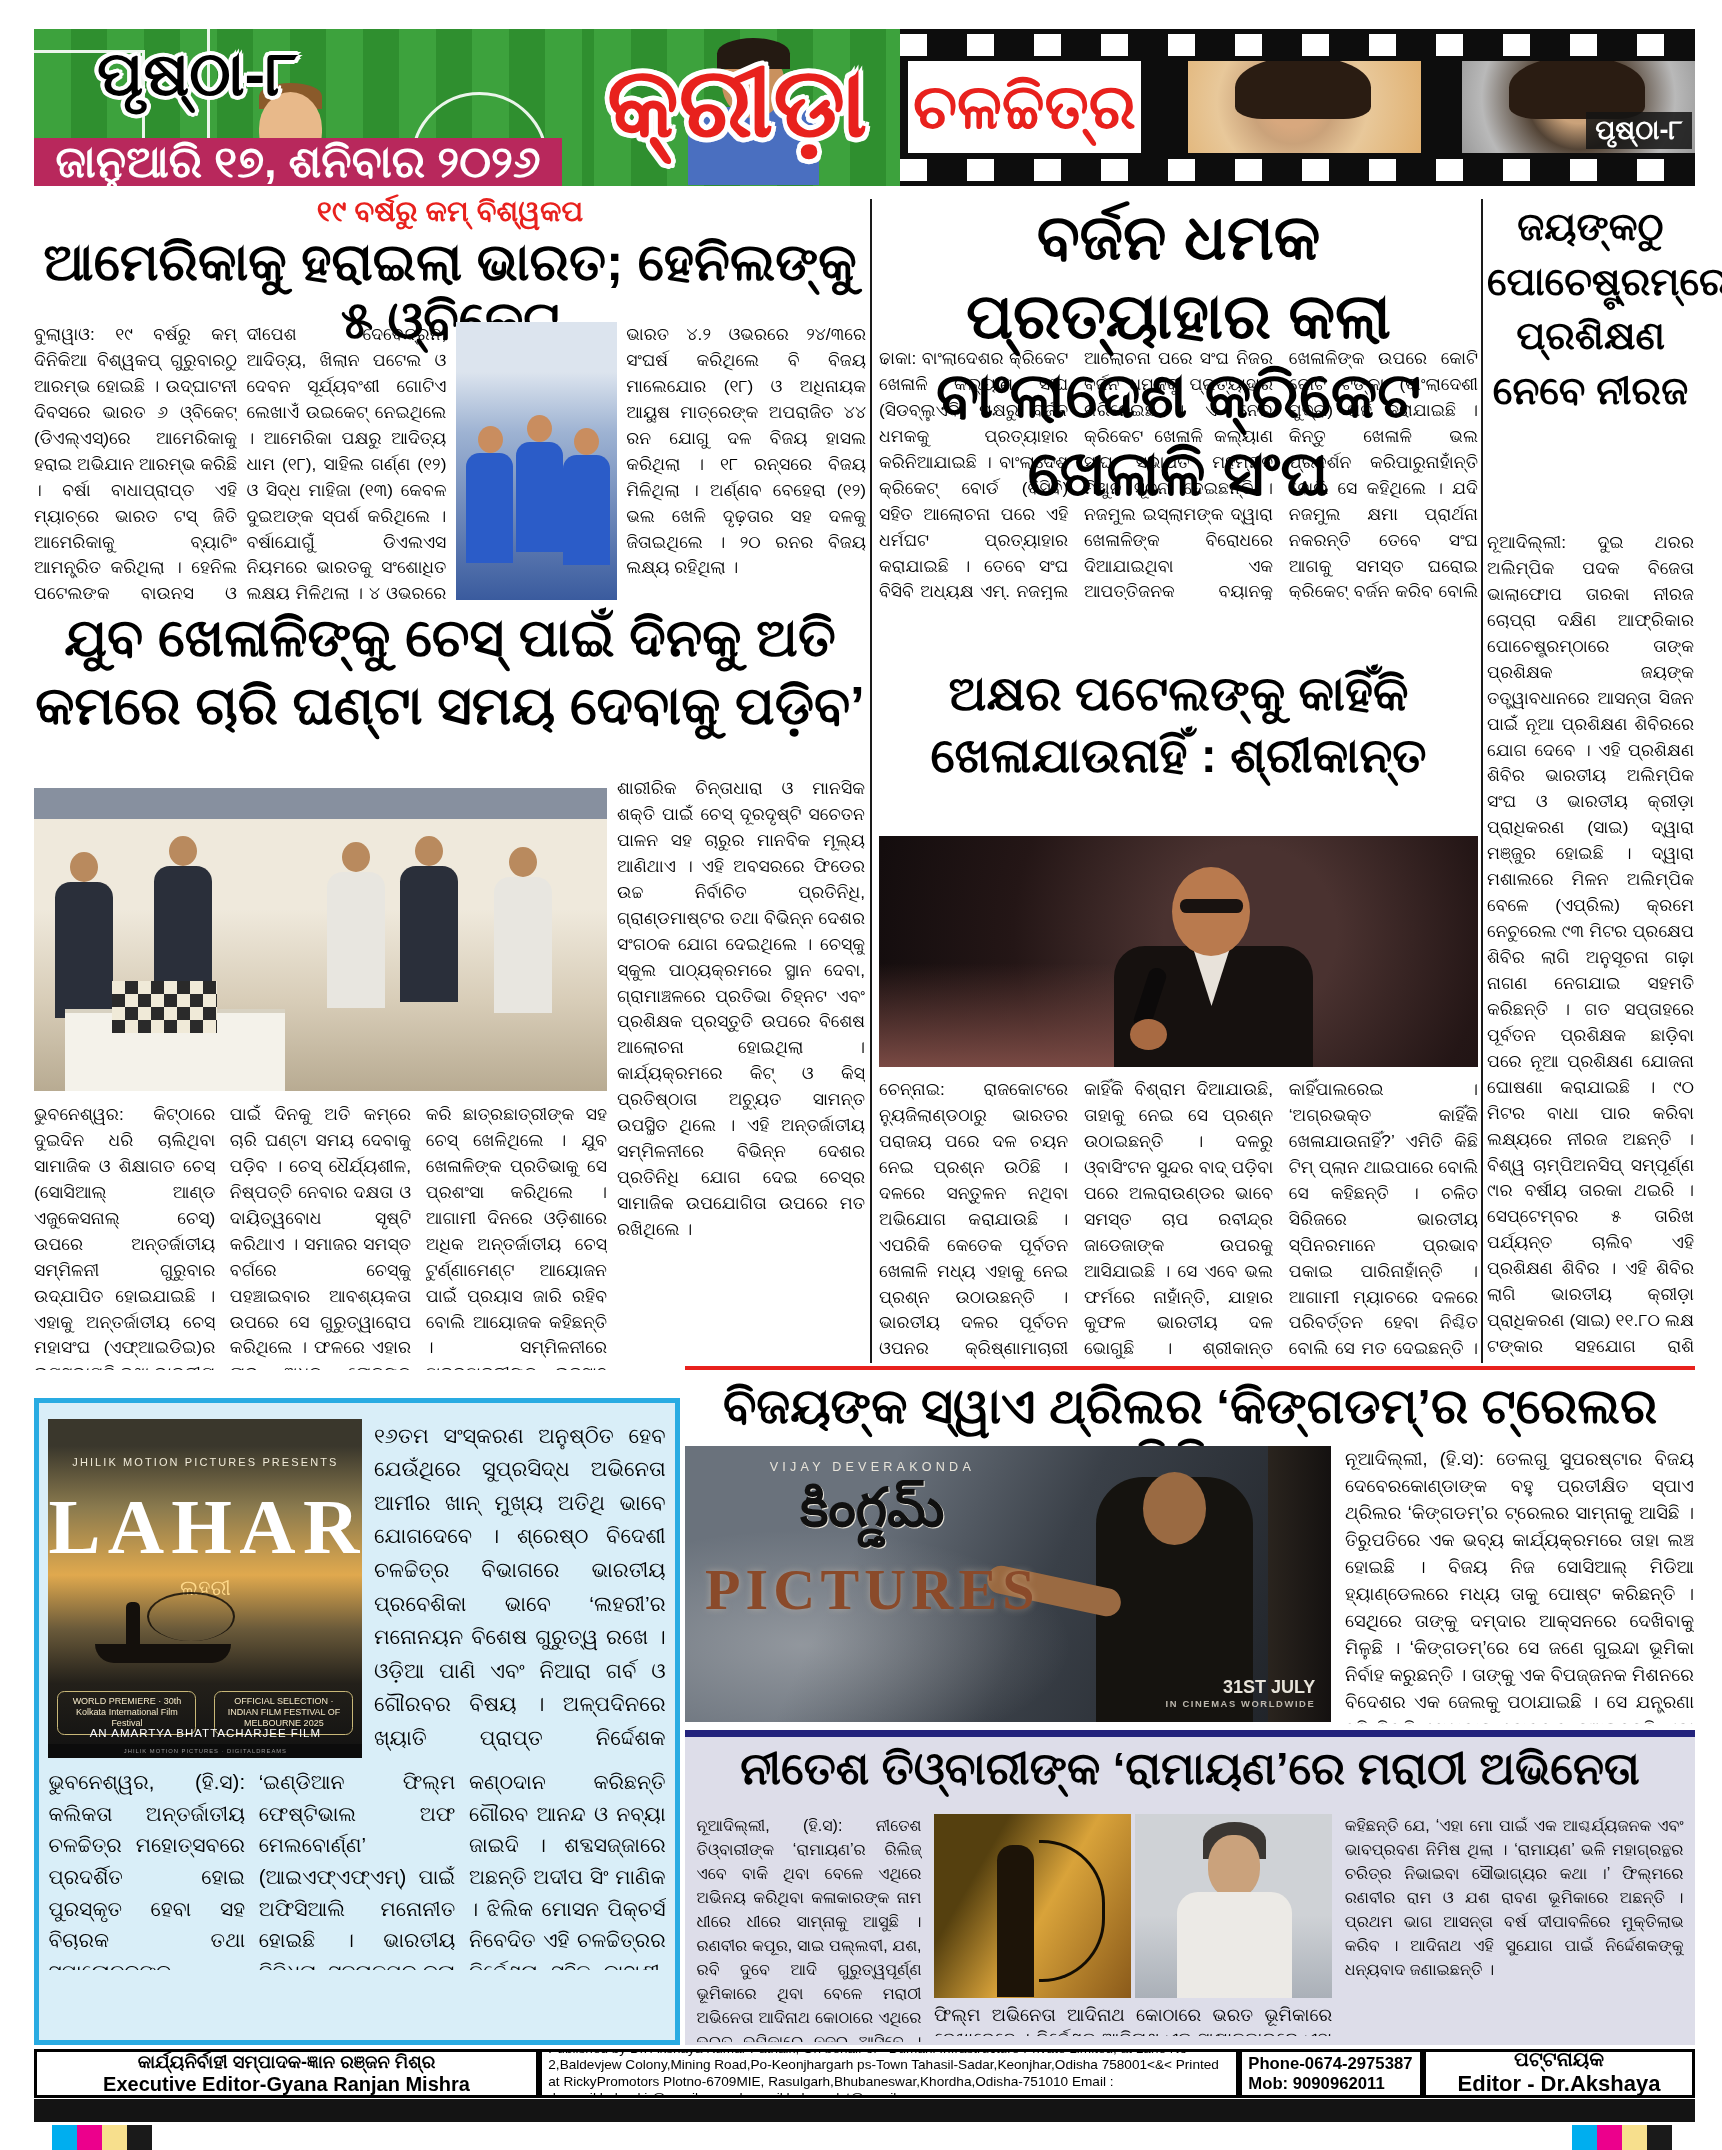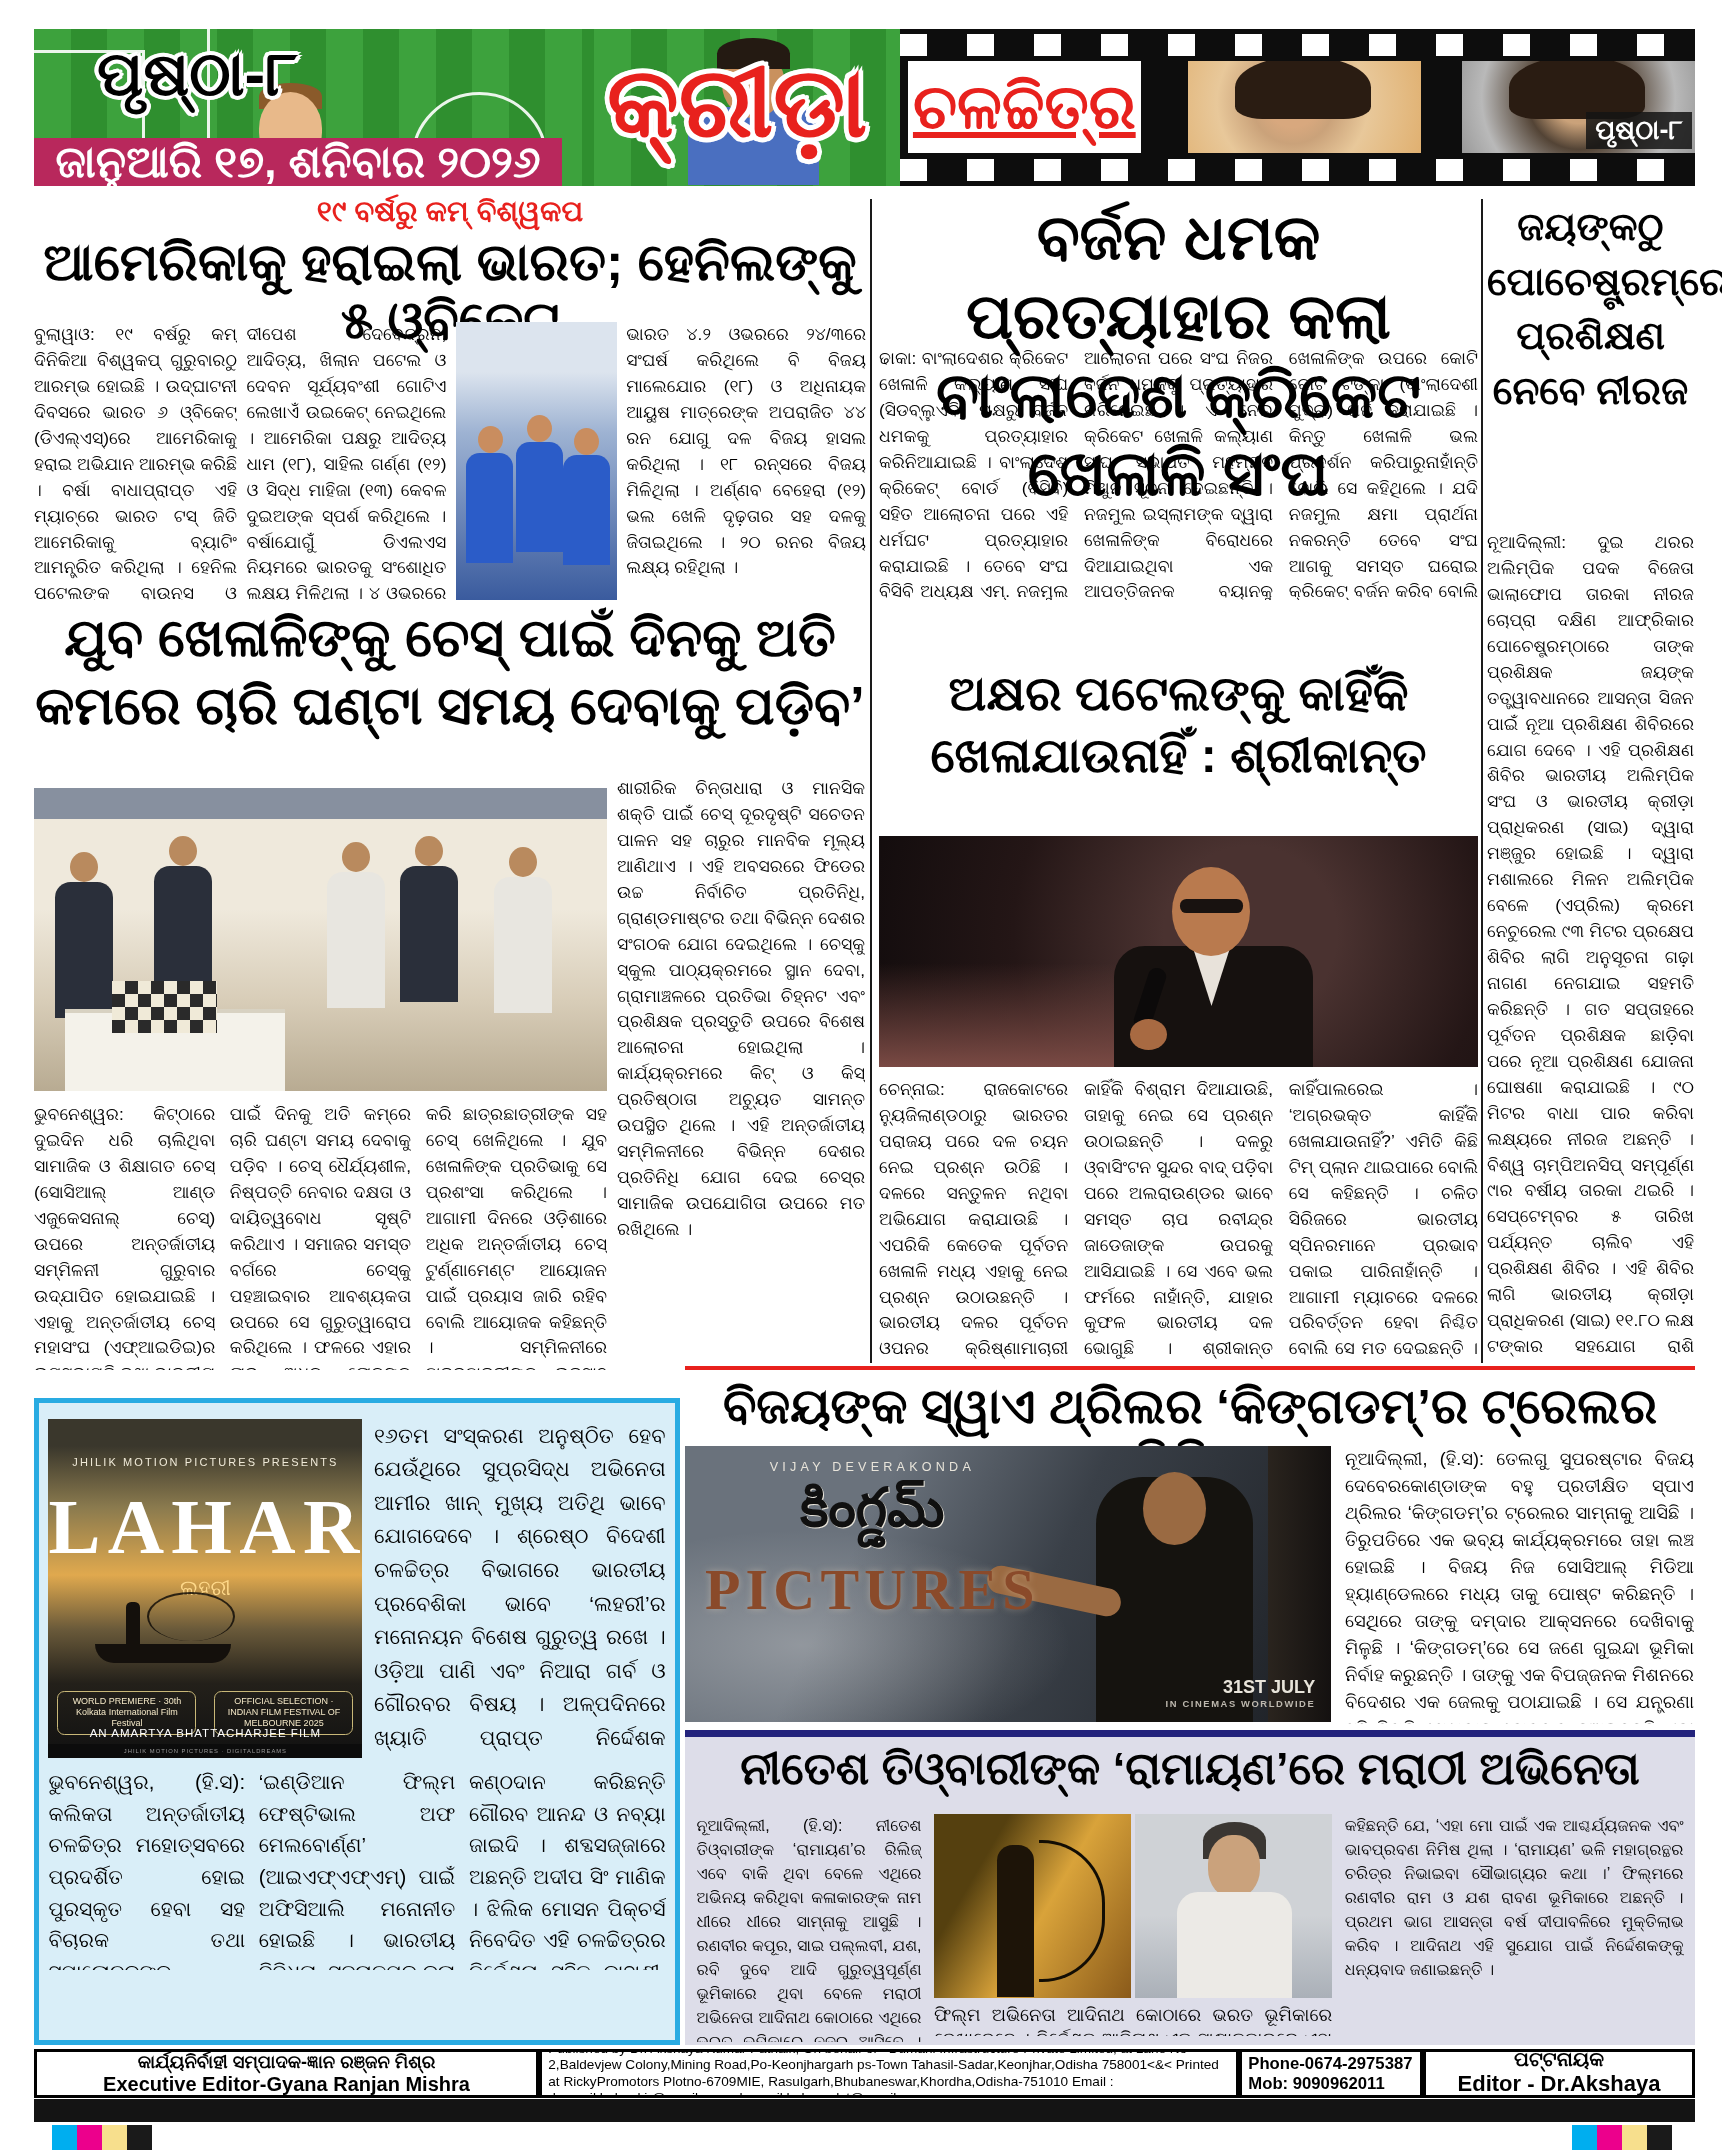--- a/index.html
+++ b/index.html
@@ -31,21 +31,21 @@
   .sachin-head{position:absolute;left:128px;top:21px;width:63px;height:68px;background:#c9915e;border-radius:50%;}
   .sachin-hair{position:absolute;left:123px;top:9.4px;width:73px;height:31px;background:#241a12;border-radius:50% 50% 0 0;}
   .mh-krida{position:absolute;left:573px;top:25px;z-index:6;font-size:97px;font-weight:bold;color:#e8211d;line-height:1;
      text-shadow:-4.7px 0 #fff,4.7px 0 #fff,0 -4.7px #fff,0 4.7px #fff,-3.7px -3.7px #fff,3.7px 3.7px #fff,-3.7px 3.7px #fff,3.7px -3.7px #fff;}
   .mh-strip{position:absolute;left:866px;top:0;width:795px;height:157px;background:#0d0d0d;overflow:hidden;}
   .sprockets{position:absolute;left:0;width:795px;height:22px;
      background:repeating-linear-gradient(90deg,#fff 0 27px,#0d0d0d 27px 67px);}
   .spr-top{top:5.2px;} .spr-bot{bottom:5.2px;}
   .frame{position:absolute;top:32px;height:92px;background:#fff;overflow:hidden;}
   .frame-cinema{left:7.8px;width:233px;display:flex;align-items:center;justify-content:center;}
-  .cinema-word{font-size:62px;font-weight:bold;color:#e8211d;text-decoration:underline;}
+  .cinema-word{font-size:62px;font-weight:bold;color:#e8211d;}
   .frame-a1{left:288px;width:233px;background:radial-gradient(circle at 45% 45%,#d8a87e 0 18%,#caa27a 30%,#e8c89a 55%,#e0b070 100%);}
   .frame-a2{left:562px;width:233px;background:radial-gradient(circle at 50% 40%,#caa27a 0 20%,#b9937068 40%,#b9b9b9 75%,#9a9a9a 100%);}
   .hair-arc{position:absolute;left:47px;top:-5.2px;width:136px;height:63px;background:#2a1c12;border-radius:50% 50% 20% 20%;}
   .mh-label-right{position:absolute;right:3.1px;bottom:4.2px;background:rgba(20,20,20,.85);color:#fff;
      font-size:27px;font-weight:bold;padding:3.1px 9.4px;}
 
   
   .vrule{position:absolute;width:1.6px;background:#1a1a1a;}
 
   

